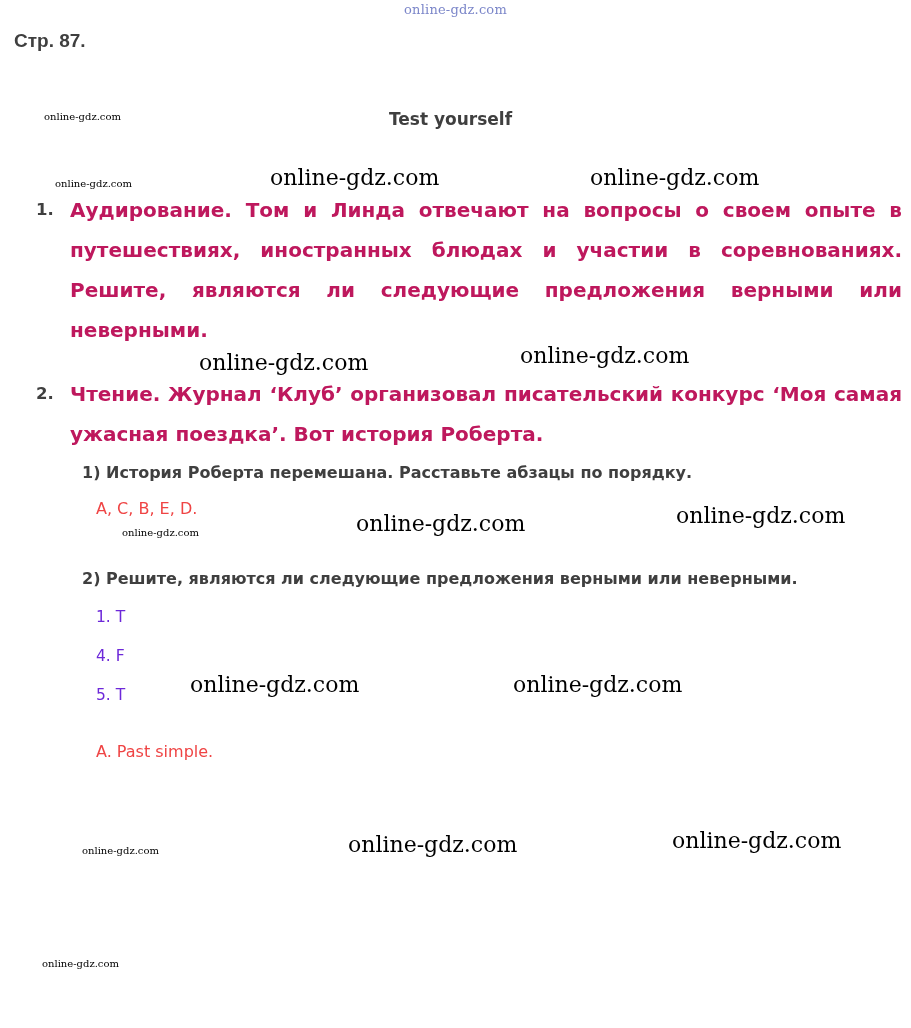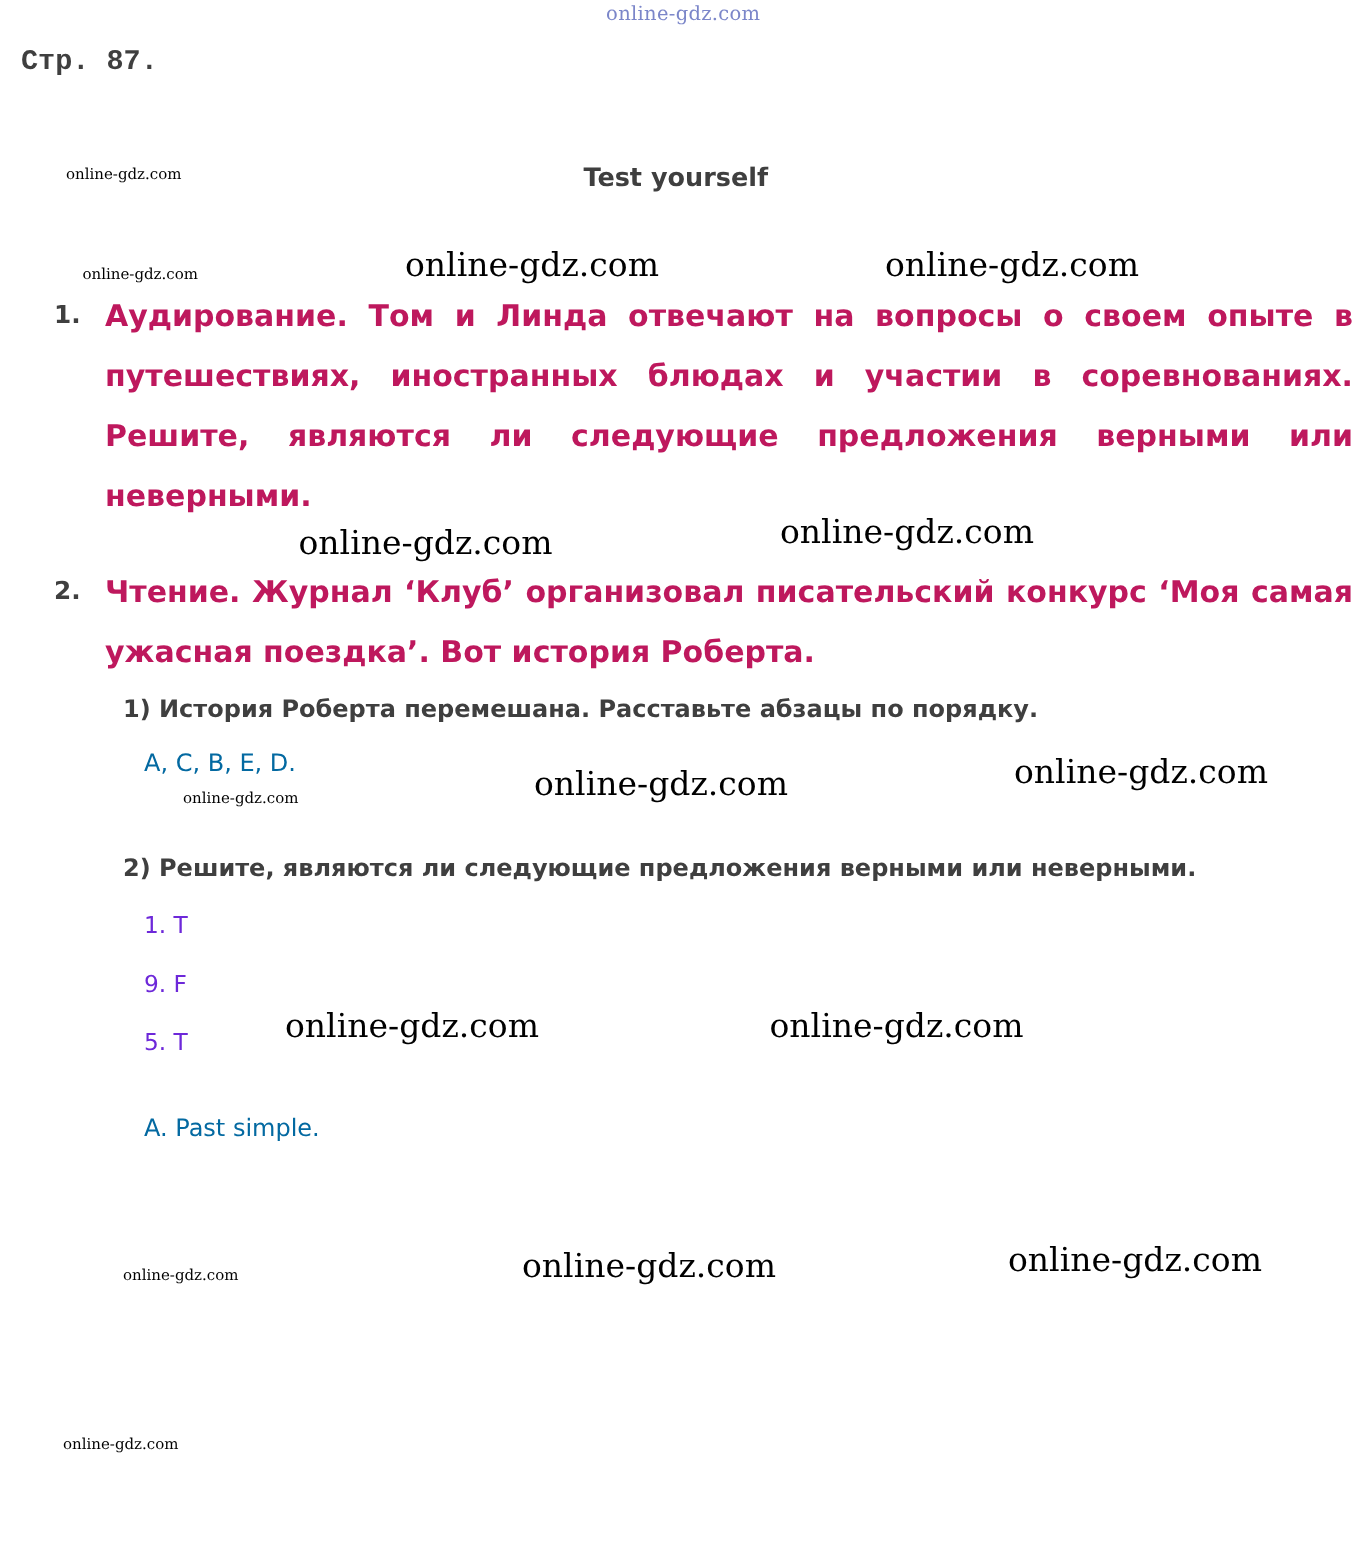--- a/index.html
+++ b/index.html
@@ -32,21 +32,21 @@
     color: #7b86c9;
     letter-spacing: 0.2px;
   }
   .page-no {
     position: absolute;
     top: 30px;
     left: 14px;
     font-size: 19px;
     font-weight: bold;
     color: #3f3f3f;
-    font-family: Liberation Mono, monospace;
+    font-family: Liberation Sans, sans-serif;
   }
   .title {
     position: absolute;
     top: 109px;
     left: 0;
     width: 901px;
     text-align: center;
     font-size: 17px;
     font-weight: bold;
     color: #3f3f3f;
@@ -86,21 +86,21 @@
   .sub {
     font-size: 16px;
     font-weight: bold;
     color: #3f3f3f;
     line-height: 38px;
     margin-left: 12px;
     text-align: justify;
   }
   .answer {
     font-size: 16px;
-    color: #0369a1;
+    color: #ef4444;
     font-weight: normal;
     line-height: 34px;
     margin-left: 26px;
   }
   .answer-list {
     margin-left: 26px;
   }
   .answer-item {
     font-size: 15.5px;
     color: #6d28d9;
@@ -148,21 +148,21 @@
         <div class="just stretch">Чтение. Журнал ‘Клуб’ организовал писательский конкурс ‘Моя самая ужасная поездка’. Вот история Роберта.</div>
 
         <div class="sub">1) История Роберта перемешана. Расставьте абзацы по порядку.</div>
         <div class="answer">A, C, B, E, D.</div>
 
         <div class="spacer-lg"></div>
 
         <div class="sub">2) Решите, являются ли следующие предложения верными или неверными.</div>
         <div class="answer-list">
           <div class="answer-item">1. T</div>
-          <div class="answer-item">9. F</div>
+          <div class="answer-item">4. F</div>
           <div class="answer-item">5. T</div>
         </div>
 
         <div class="spacer-md"></div>
 
         <div class="answer">A. Past simple.</div>
       </div>
     </div>
 
   </div>

